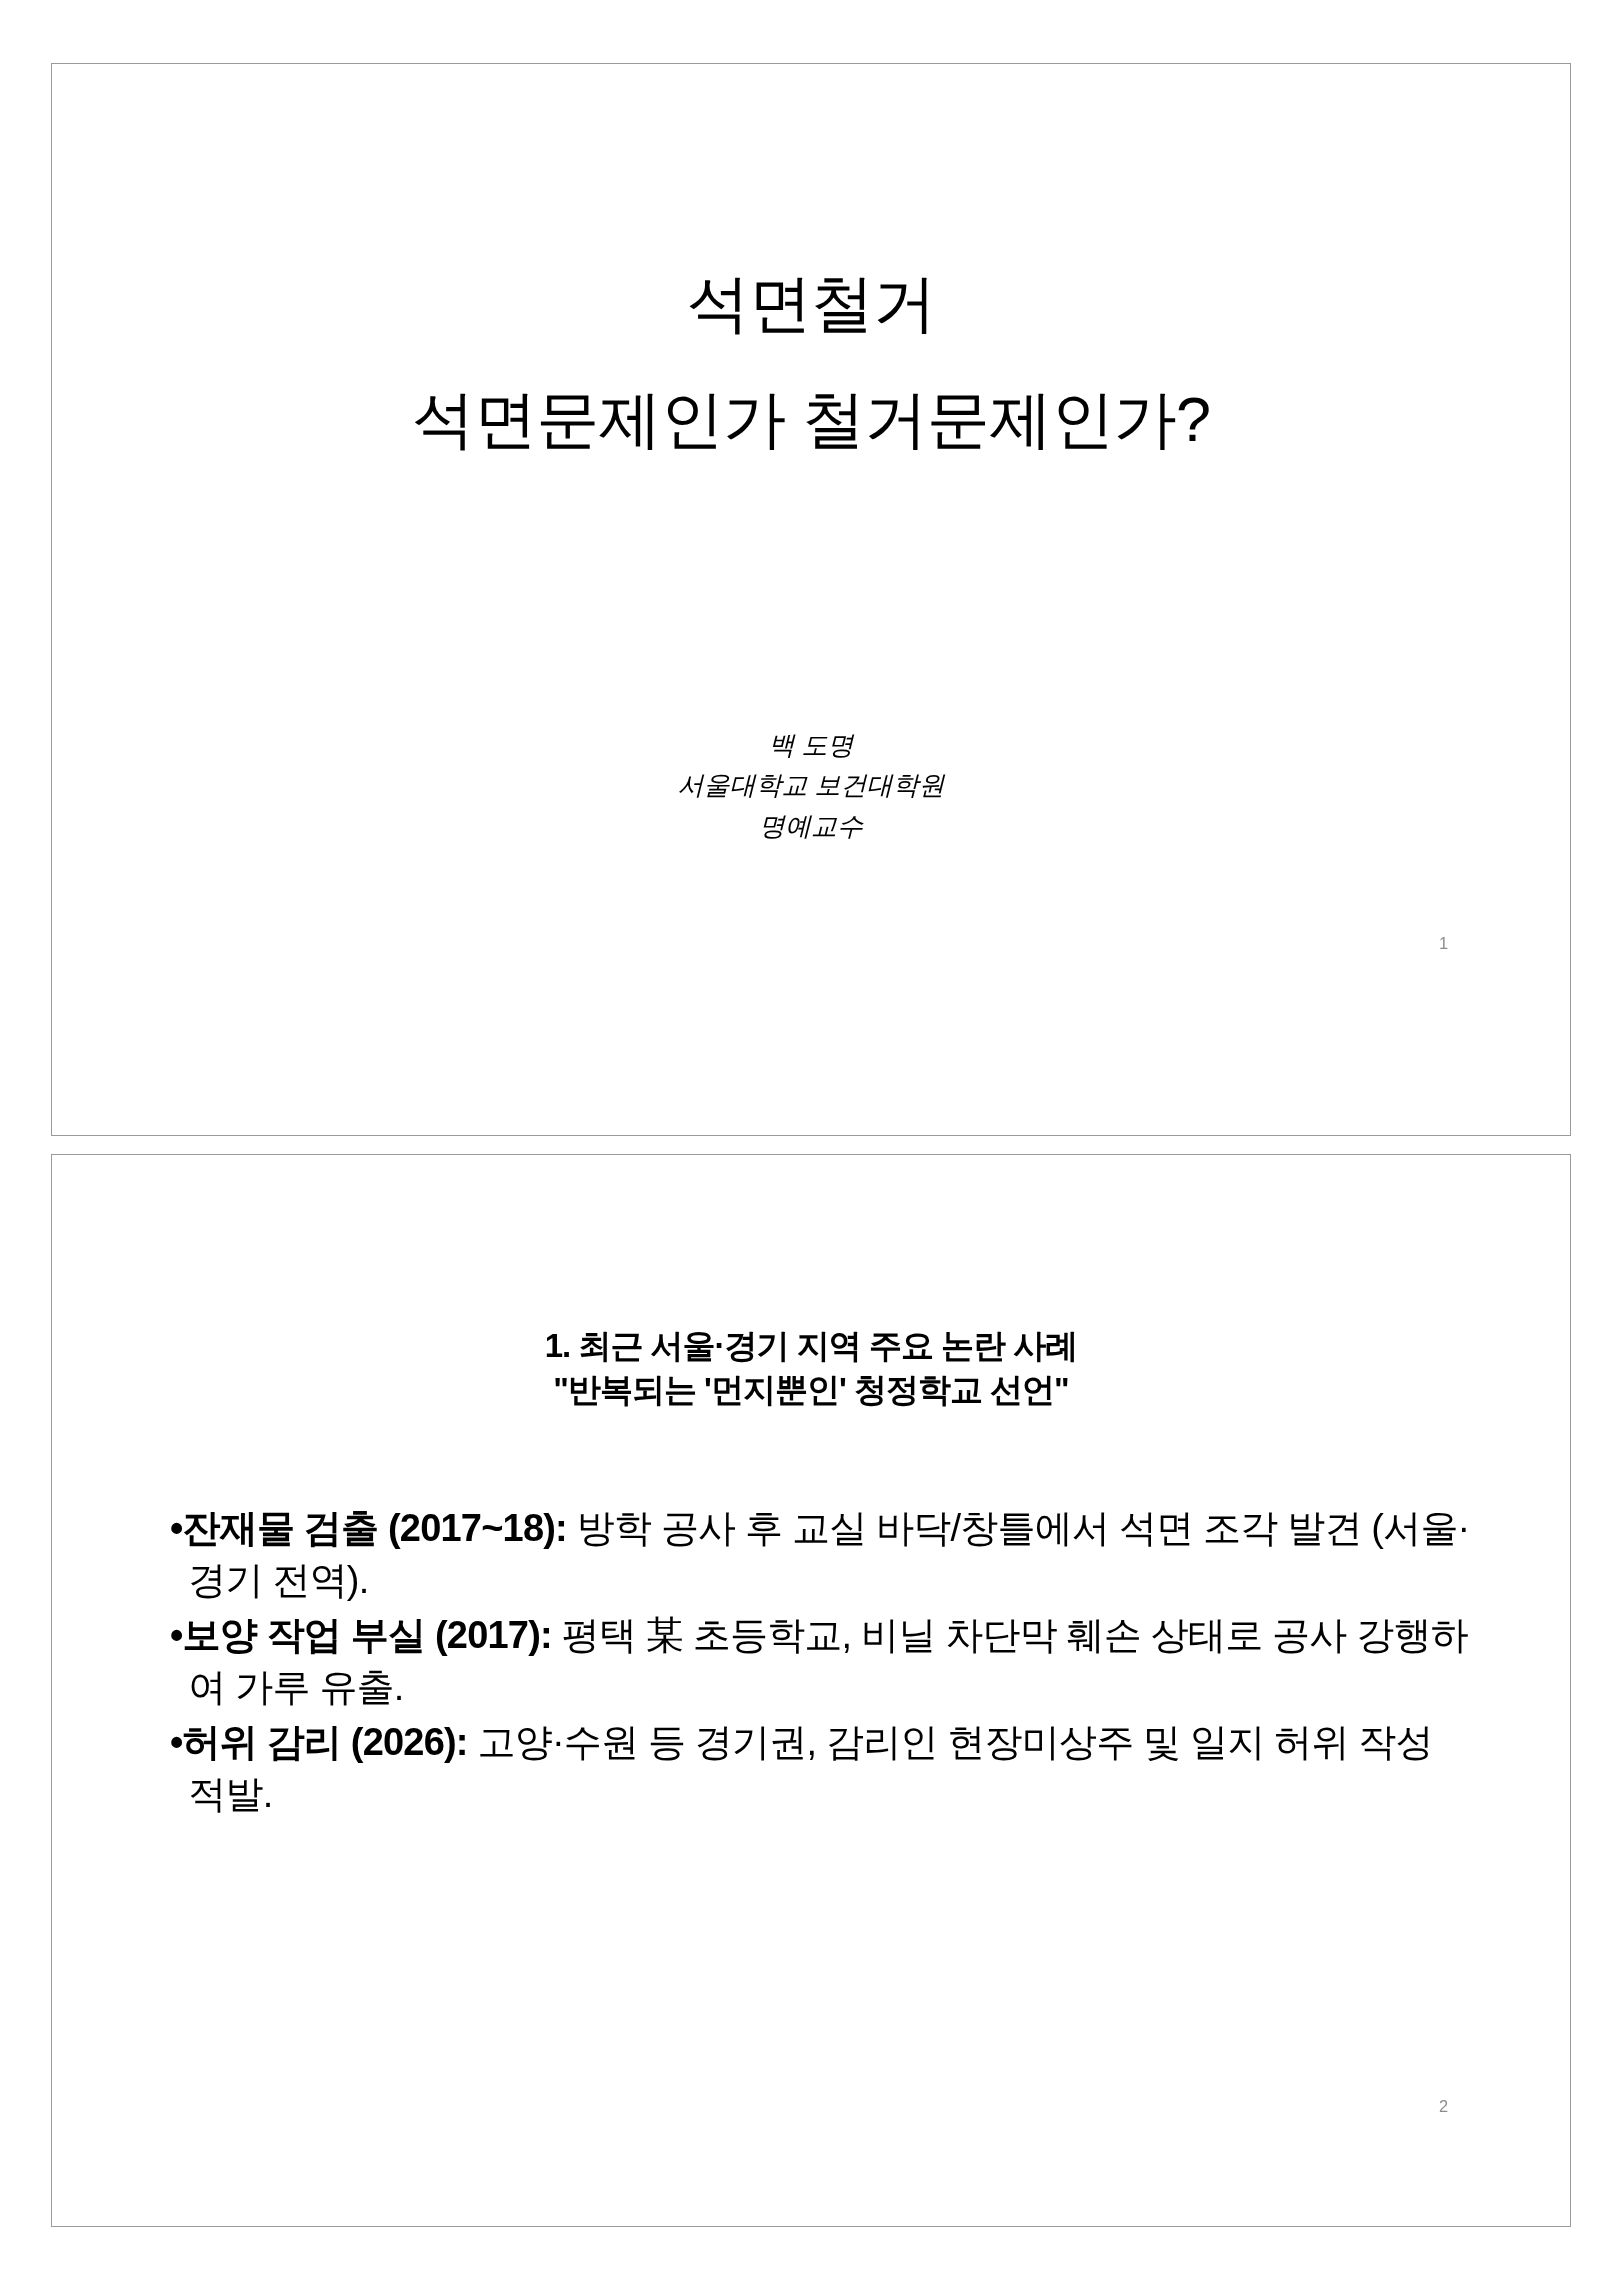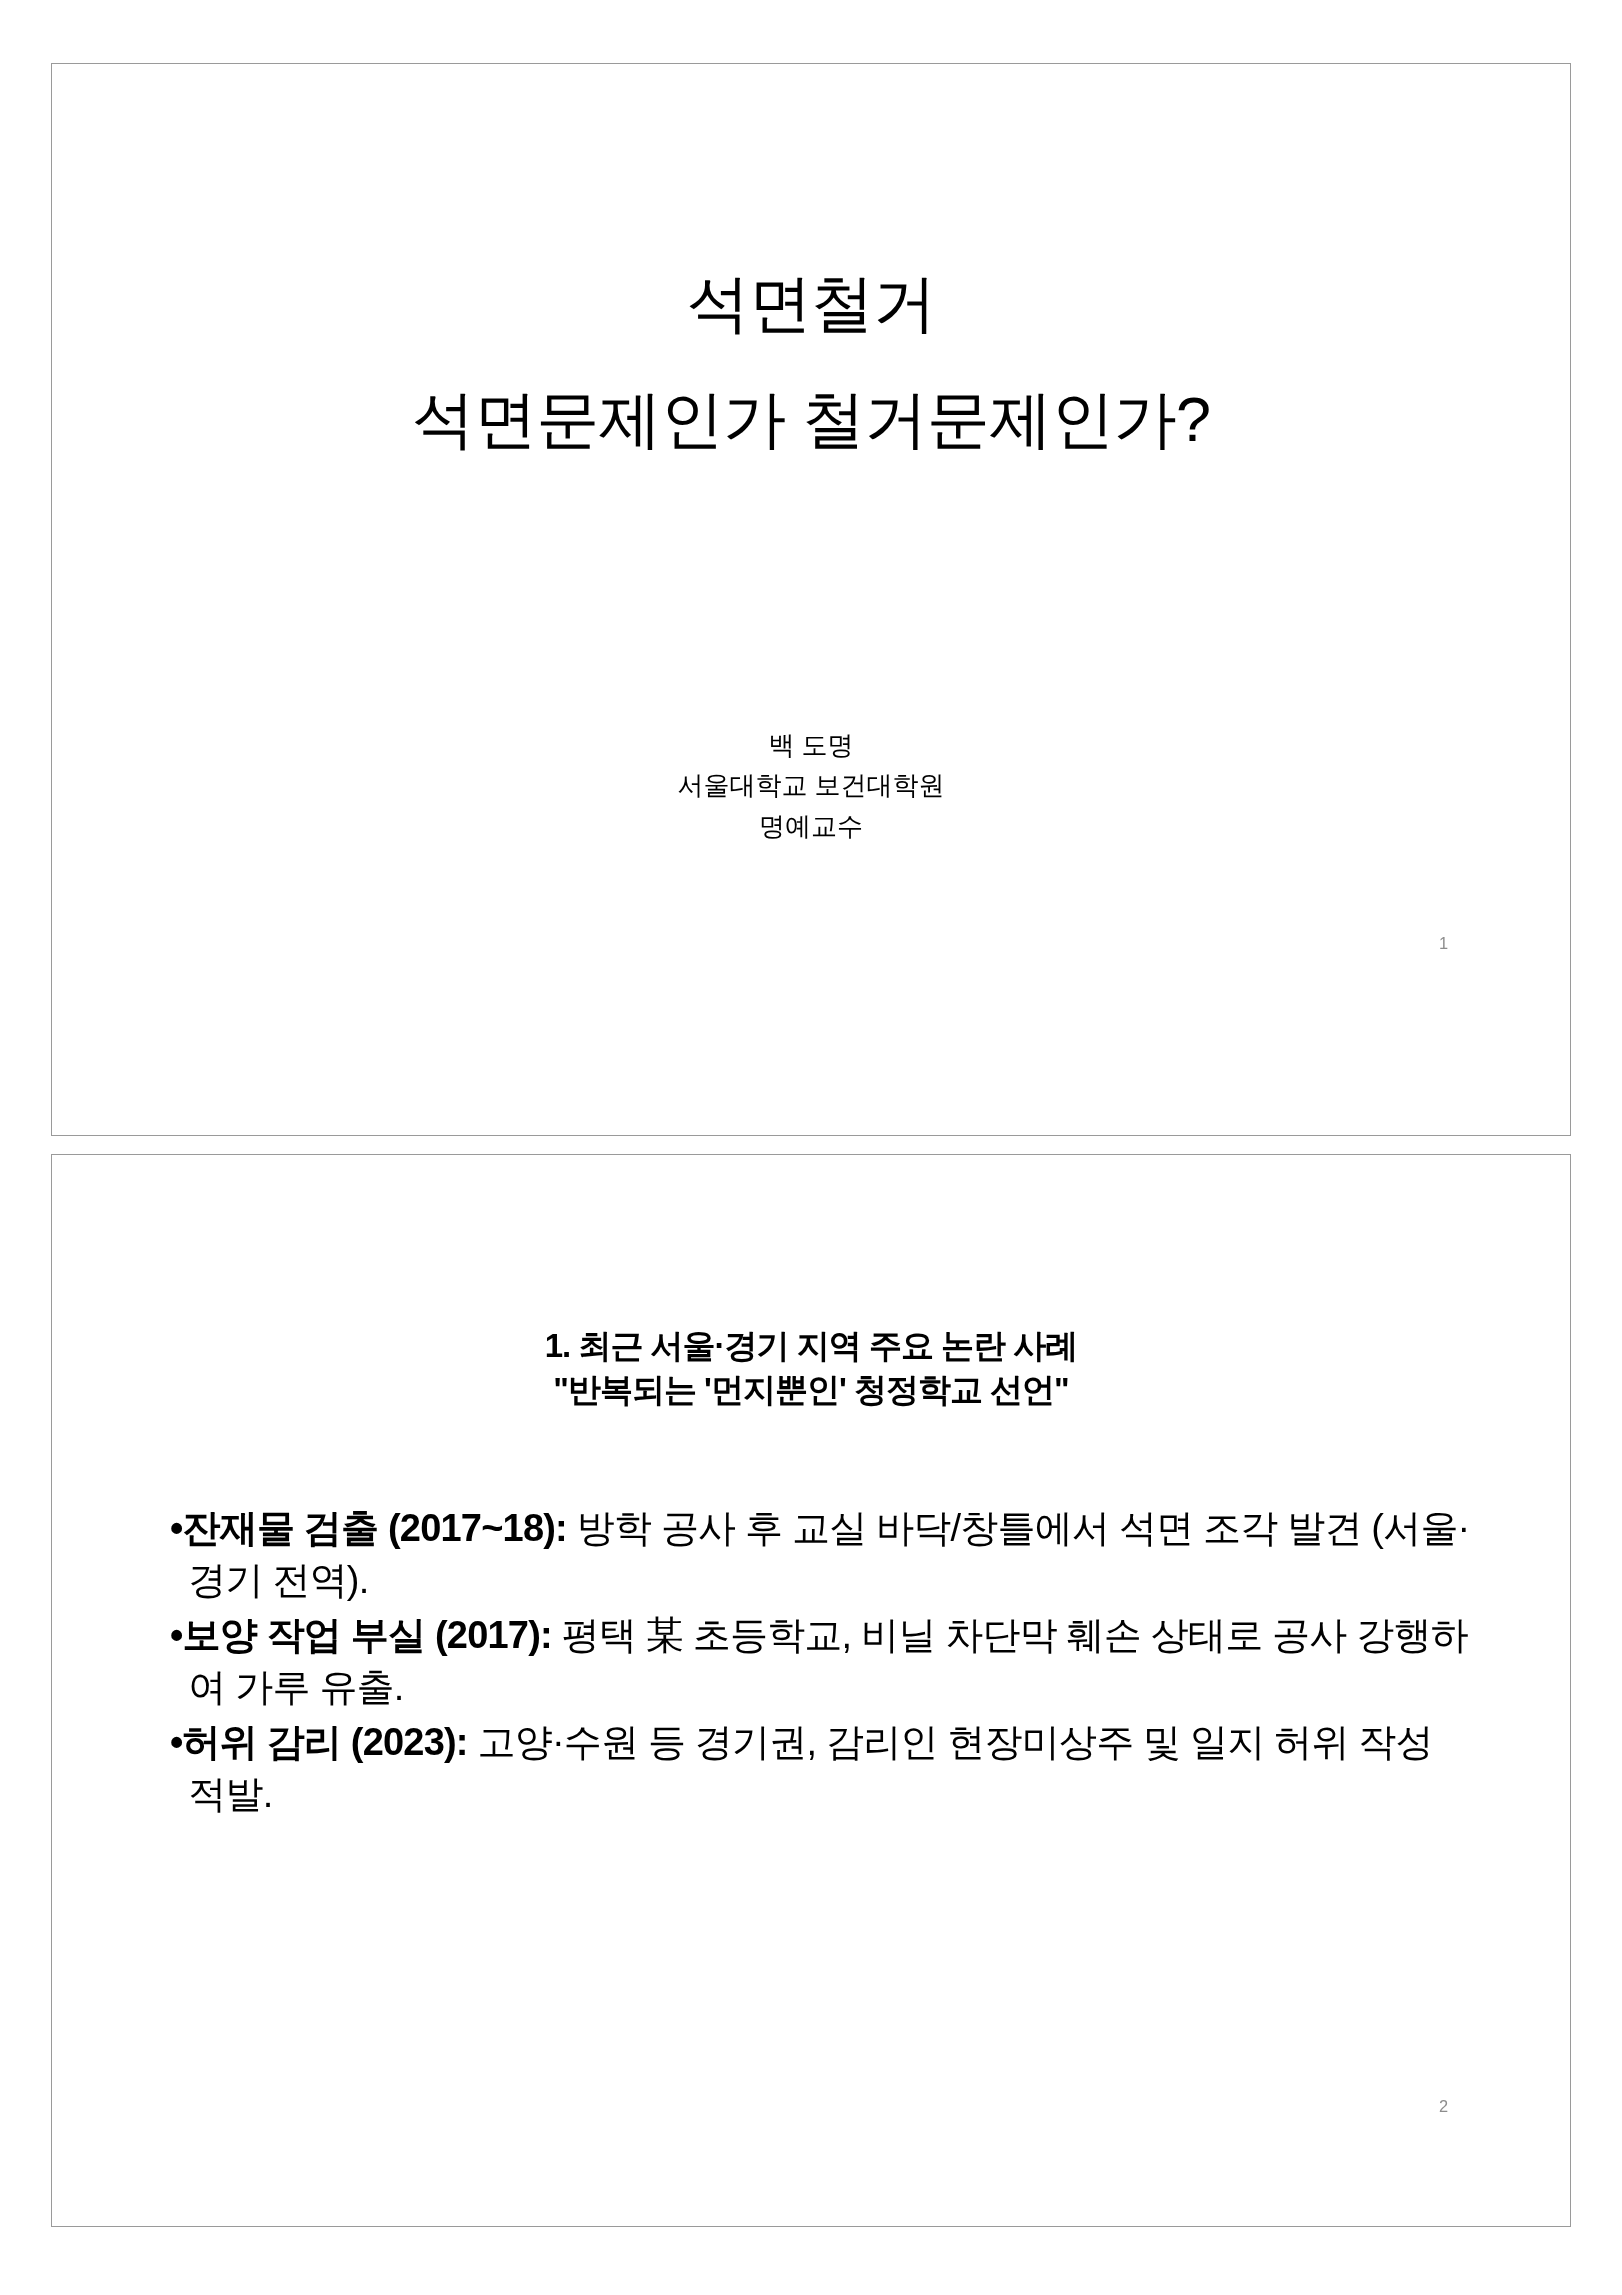--- a/index.html
+++ b/index.html
@@ -56,20 +56,21 @@
     letter-spacing: -0.7px;
   }
   .author-block {
     position: absolute;
     left: 0;
     right: 0;
     top: 661px;
     text-align: center;
     font-size: 26px;
     line-height: 1.55;
+    font-style: italic;
   }
   .slide-number {
     position: absolute;
     right: 122px;
     font-size: 16.4px;
     color: #8d8d8d;
   }
   .slide-1 .slide-number {
     top: 870px;
   }
@@ -131,20 +132,20 @@
       <div>"반복되는 '먼지뿐인' 청정학교 선언"</div>
     </div>
     <div class="s2-body">
       <p>
         <b>•잔재물 검출 (2017~18):</b><span> 방학 공사 후 교실 바닥/창틀</span><span>에서 석면 조각 발견 (서울·경기 전역).</span>
       </p>
       <p>
         <b>•보양 작업 부실 (2017):</b><span> 평택 某 초등학교, 비닐 차단</span><span>막 훼손 상태로 공사 강행하여 가루 유출.</span>
       </p>
       <p>
-        <b>•허위 감리 (2023):</b><span> 고양·수원 등 경기권, 감리인 현장</span><span>미상주 및 일지 허위 작성 적발.</span>
+        <b>•허위 감리 (2026):</b><span> 고양·수원 등 경기권, 감리인 현장</span><span>미상주 및 일지 허위 작성 적발.</span>
       </p>
     </div>
     <div class="slide-number">2</div>
   </section>
 
 </div>
 
 
 </body></html>

